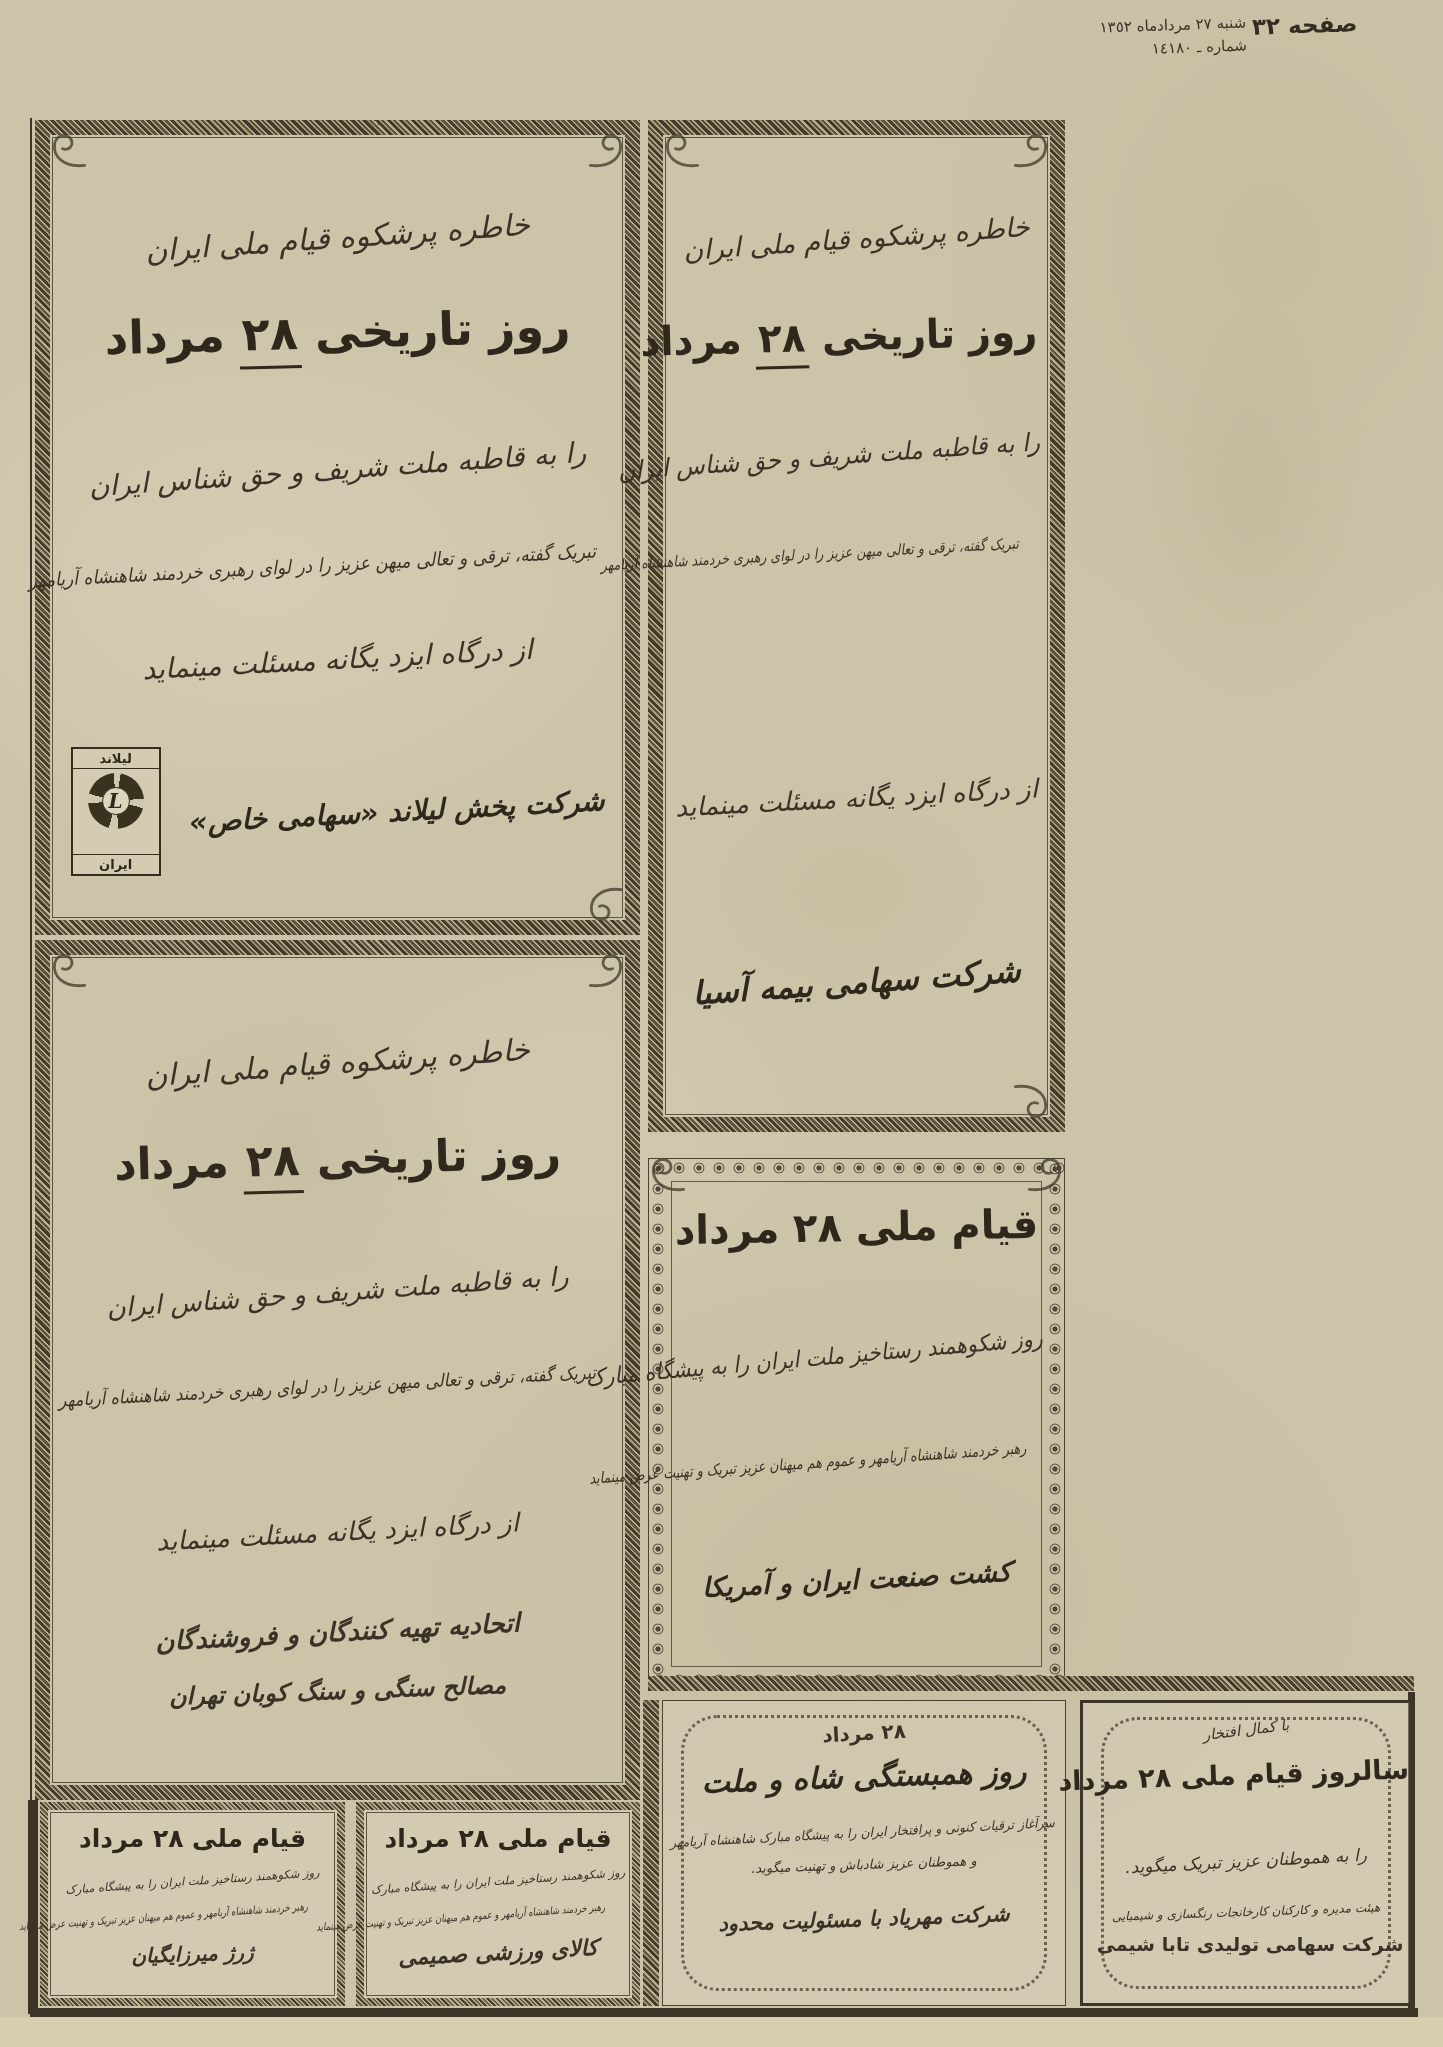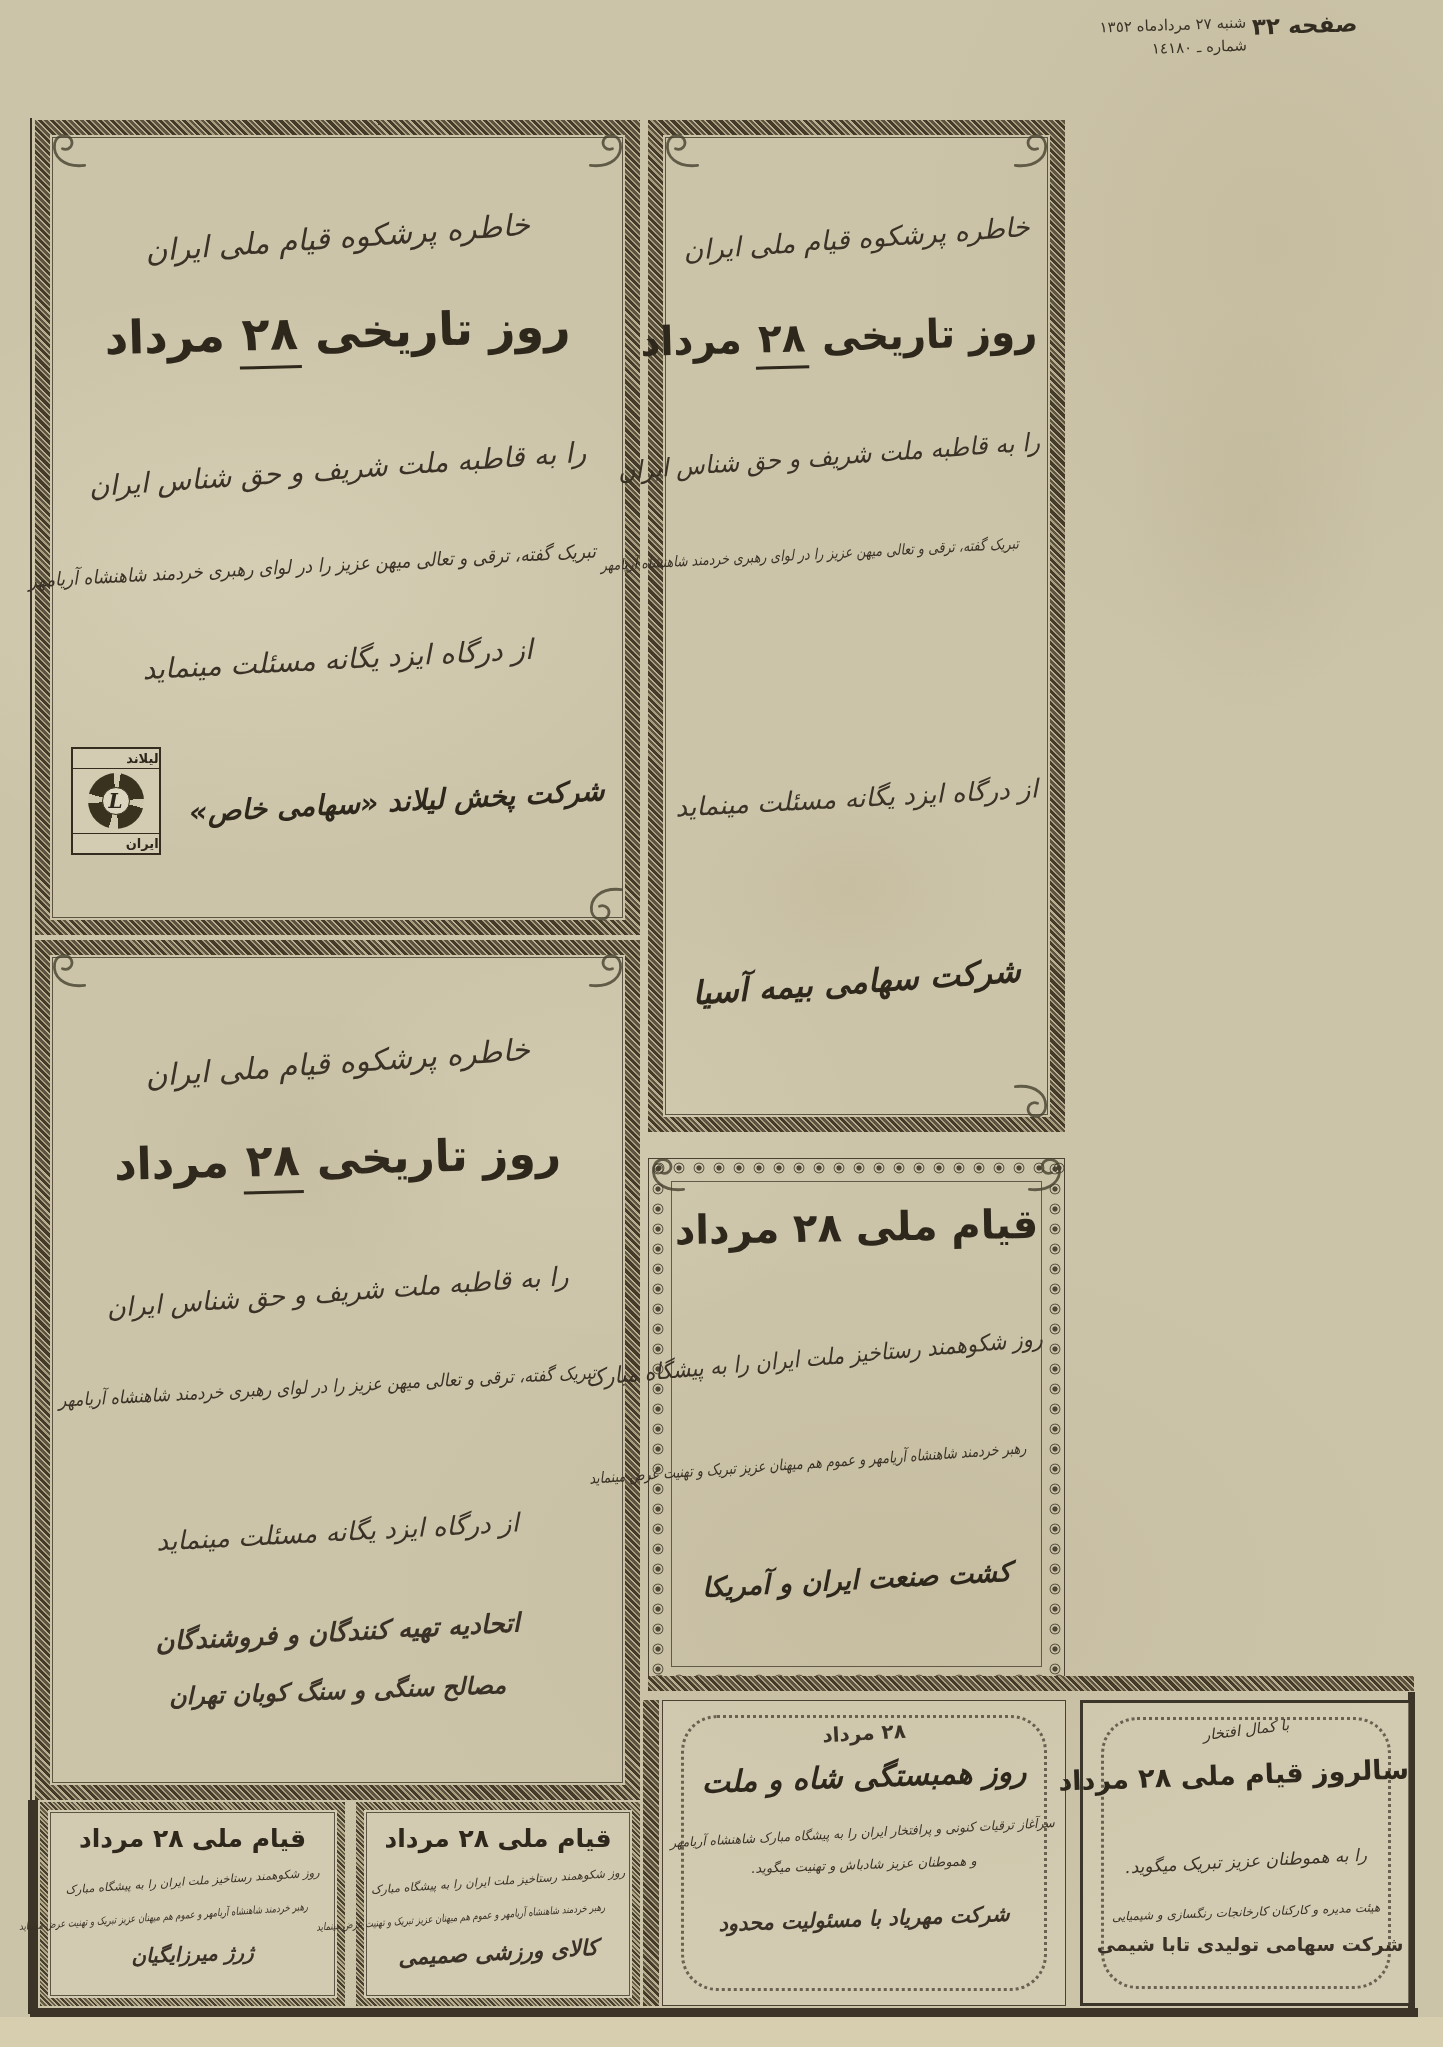--- a/index.html
+++ b/index.html
@@ -89,24 +89,24 @@
   .g-sig{top:206px;font-size:21px;font-weight:bold;transform:rotate(-2deg);}
   
   .h-top{top:18px;font-size:15px;transform:rotate(-7deg);}
   .h-title{top:56px;font-size:27px;font-weight:bold;transform:rotate(-2deg);color:#2e271c;}
   .h-body{top:148px;font-size:17px;transform:rotate(-3deg);}
   .h-sig1{top:202px;font-size:12px;transform:rotate(-2deg);}
   .h-sig2{top:230px;font-size:19px;font-weight:bold;margin-left:8px;}
   
   .sig-row{position:absolute;left:0;right:0;display:flex;justify-content:center;align-items:center;gap:28px;}
   .sig-text{font-size:28px;font-weight:bold;font-style:italic;transform:rotate(-3deg);color:#2e271c;white-space:nowrap;}
-  .logo{width:86px;border:2px solid #342d1f;background:#d3ccb2;}
+  .logo{width:86px;border:2px solid #342d1f;background:#d3ccb2;text-align:center;}
   .logo-top,.logo-bottom{font-size:13px;font-weight:bold;letter-spacing:3px;padding:2px 0;color:#2e271c;}
   .logo-top{border-bottom:1.5px solid #342d1f;}
-  .logo-bottom{border-top:1.5px solid #342d1f;}
+  .logo-bottom{border-top:1.5px solid #342d1f;margin-top:21px;}
   .logo-mid{height:64px;display:flex;align-items:center;justify-content:center;}
   .pin{position:relative;width:56px;height:56px;border-radius:50%;
     background:conic-gradient(from 10deg,#39321f 0 75deg,#cfc8ae 75deg 95deg,#39321f 95deg 165deg,#cfc8ae 165deg 185deg,#39321f 185deg 255deg,#cfc8ae 255deg 275deg,#39321f 275deg 345deg,#cfc8ae 345deg);}
   .pin-center{position:absolute;inset:14px;background:#dcd6c0;border:1.5px solid #39321f;border-radius:50%;
     display:flex;align-items:center;justify-content:center;
     font-family:"DejaVu Serif",serif;font-style:italic;font-weight:bold;font-size:20px;color:#2e271c;}
   
   .page-num{position:absolute;top:12px;right:86px;font-size:23px;font-weight:bold;transform:rotate(-2deg);color:#332c20;}
   .date-block{position:absolute;top:14px;right:196px;font-size:15px;line-height:1.55;text-align:right;transform:rotate(-2deg);color:#3a3226;}
   .lightbg{background:rgba(222,215,192,.35);}

